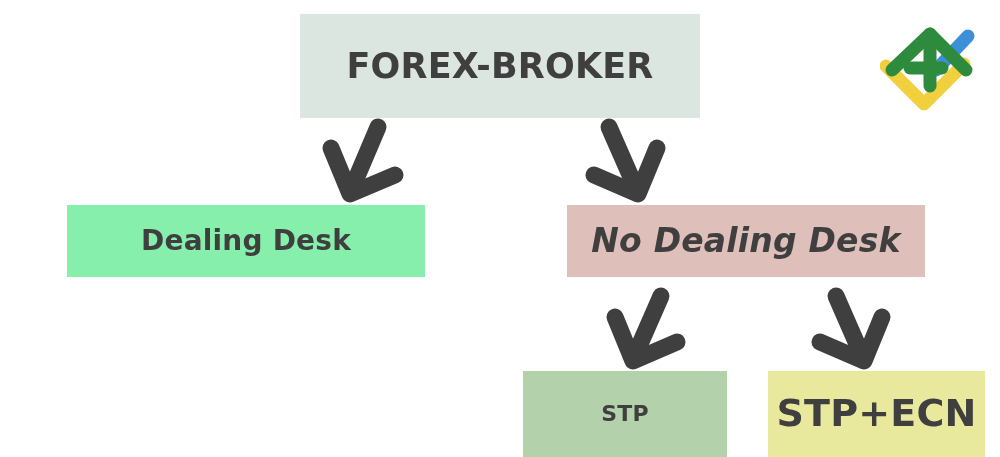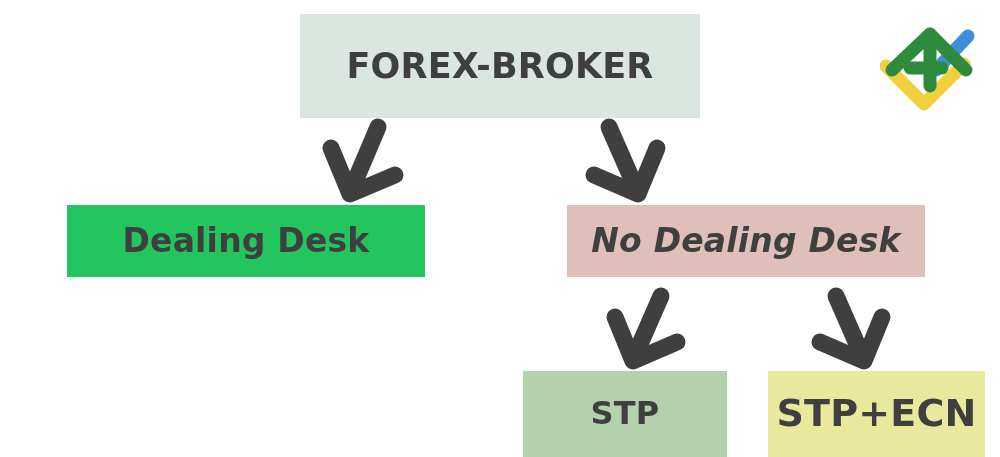--- a/index.html
+++ b/index.html
@@ -37,40 +37,40 @@
     width: 400px;
     height: 104px;
     background: #dce6e1;
     font-size: 35px;
   }
   #node-dealing-desk {
     left: 67px;
     top: 205px;
     width: 358px;
     height: 72px;
-    background: #22c55e;
-    font-size: 33px;
+    background: #86efac;
+    font-size: 28px;
     text-align: right;
   }
   #node-no-dealing-desk {
     left: 567px;
     top: 205px;
     width: 358px;
     height: 72px;
     background: #dfbfb9;
     font-size: 33px;
     font-style: italic;
   }
   #node-stp {
     left: 523px;
     top: 371px;
     width: 204px;
     height: 86px;
     background: #b3d2ab;
-    font-size: 32px;
+    font-size: 22px;
   }
   #node-stp-ecn {
     left: 768px;
     top: 371px;
     width: 217px;
     height: 86px;
     background: #e9e99e;
     font-size: 38px;
   }
   .arrow-layer {

